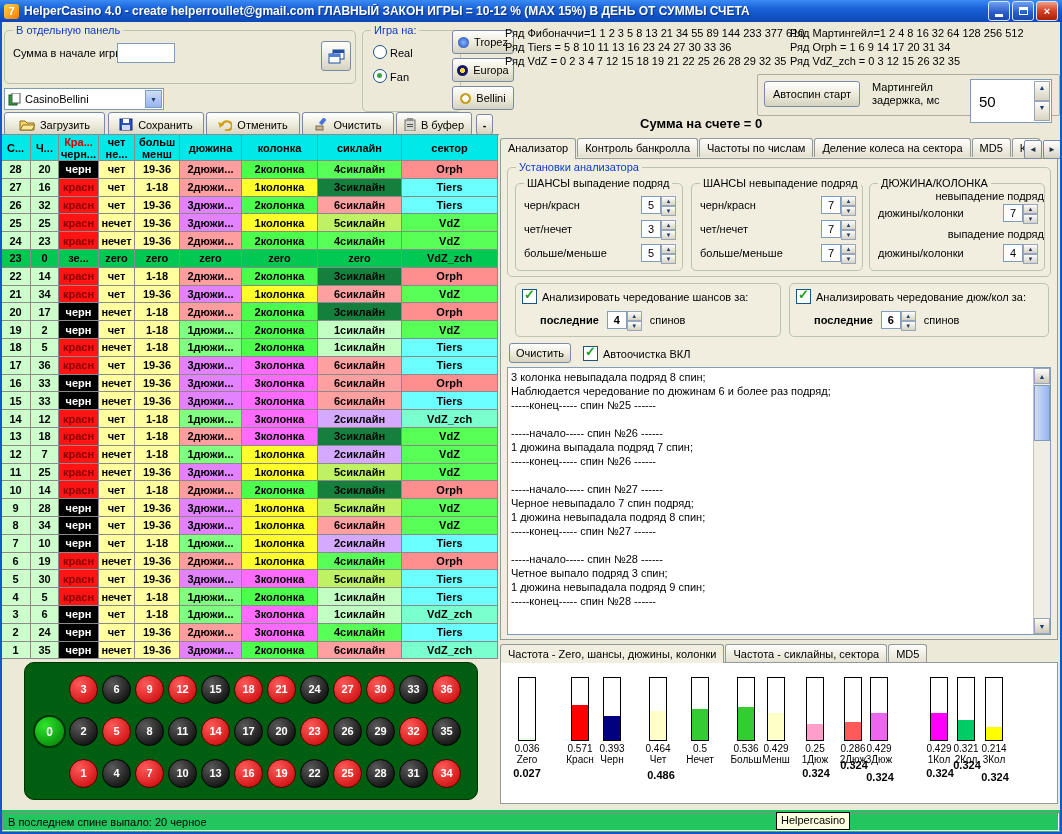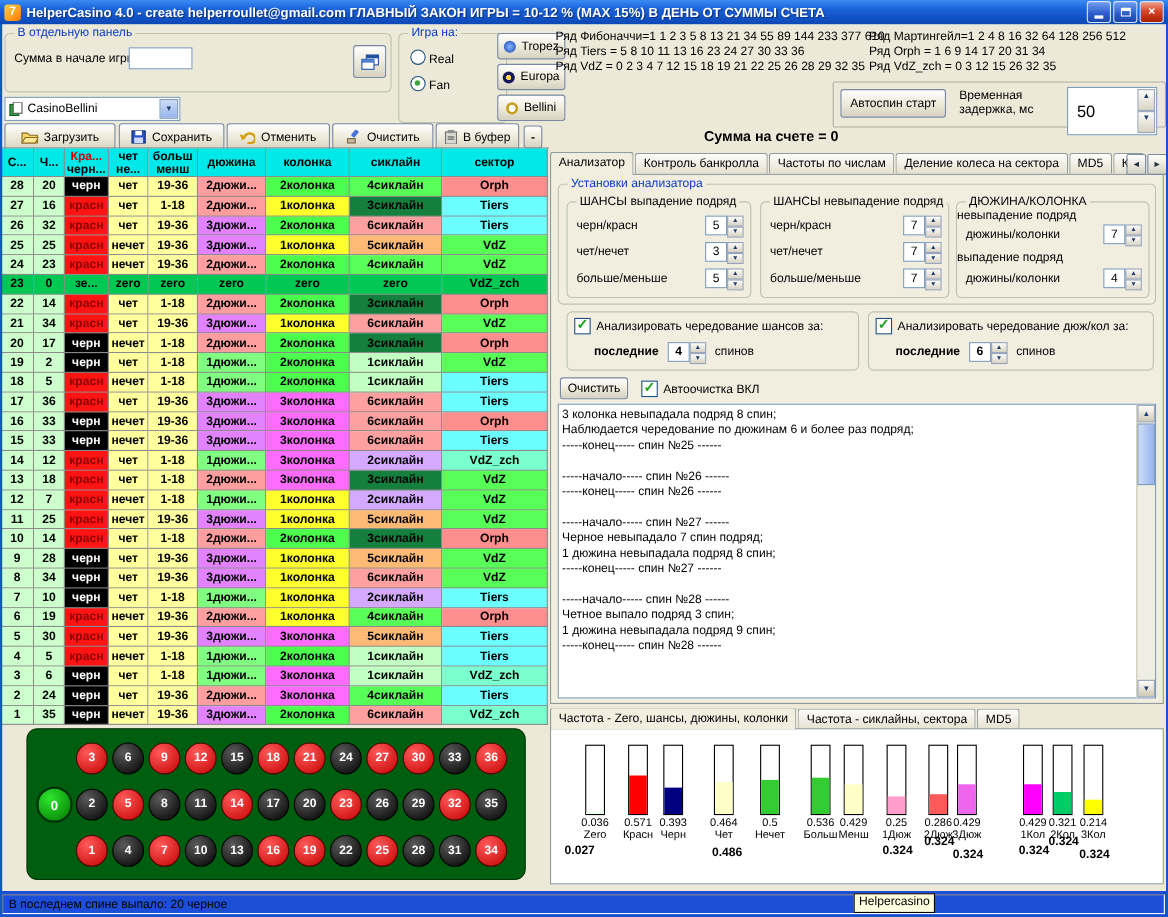--- a/index.html
+++ b/index.html
@@ -34,56 +34,56 @@
   .series{position:absolute;line-height:14px;white-space:nowrap}
   
   #history-table{position:absolute;left:0;top:134px;width:498px;display:grid;grid-template-columns:30px 28px 40px 36px 45px 62px 76px 84px 96px;grid-template-rows:26px;grid-auto-rows:17.8px;border-left:1px solid #8a8a8a;border-top:1px solid #8a8a8a;z-index:2}
   .ht-h{background:#00e8e8;display:flex;flex-direction:column;align-items:center;justify-content:center;font-weight:bold;font-size:11px;line-height:12px;border-right:1px solid #8a8a8a;border-bottom:1px solid #8a8a8a;overflow:hidden}
   .hdr-red{color:#d40000}
   .ht-c{display:flex;align-items:center;justify-content:center;font-weight:bold;font-size:11px;border-right:1px solid #8a8a8a;border-bottom:1px solid #8a8a8a;overflow:hidden;white-space:nowrap}
   .c-num{background:#ccffcc}.c-red{background:#ff1414;color:#8b0000}.c-black{background:#000;color:#fff}
   .c-yel{background:#ffff9e}
   .c-dz1{background:#80ff80}.c-dz2{background:#ff9e9e}.c-dz3{background:#e382ff}
   .c-co1{background:#ffff2b}.c-co2{background:#4dff4d}.c-co3{background:#ff6bff}
-  .c-sx1{background:#c2ffc2}.c-sx2{background:#d4a9ff}.c-sx3{background:#15803d}.c-sx4{background:#57ff57}.c-sx5{background:#fdba74}.c-sx6{background:#ffa0a0}
+  .c-sx1{background:#c2ffc2}.c-sx2{background:#d4a9ff}.c-sx3{background:#15803d}.c-sx4{background:#57ff57}.c-sx5{background:#bef264}.c-sx6{background:#ffa0a0}
   .c-orph{background:#ff8f8f}.c-tiers{background:#6bffff}.c-vdz{background:#57ff57}.c-vdzz{background:#7affcf}
   .c-zero{background:#00c853;color:#000}
   
   #board{position:absolute;left:24px;top:662px;width:452px;height:136px;background:#005e10;border:1px solid #003300;border-radius:10px;z-index:2}
   #board-grid{position:absolute;left:42px;top:5px;display:grid;grid-template-columns:repeat(12,33px);grid-template-rows:repeat(3,42px)}
   .b-cell{display:flex;align-items:center;justify-content:center}
   .chip{width:27px;height:27px;border-radius:50%;display:flex;align-items:center;justify-content:center;color:#fff;font-weight:bold;font-size:11px}
   .chip-red{background:radial-gradient(circle at 35% 30%,#ff5a5a,#c40000);border:1px solid #550000}
   .chip-black{background:radial-gradient(circle at 35% 30%,#5a5a5a,#000);border:1px solid #000}
   .chip-zero{position:absolute;left:8px;top:52px;width:29px;height:29px;border-radius:50%;background:radial-gradient(circle at 35% 30%,#2ee62e,#007800);border:2px solid #00330a;color:#fff;font-weight:bold;font-size:12px;display:flex;align-items:center;justify-content:center}
   
-  .tabstrip{position:absolute;display:flex;align-items:center;overflow:hidden}
+  .tabstrip{position:absolute;display:flex;align-items:flex-start;overflow:hidden}
   .tab{background:linear-gradient(#fefdfb,#e4e0cf);border:1px solid #919b9c;border-bottom:none;border-radius:3px 3px 0 0;padding:3px 7px 2px 7px;margin-right:1px;height:19px;box-sizing:border-box;white-space:nowrap;overflow:hidden;font-size:11px}
   .tab.active{background:#f1eee0;height:21px;position:relative;z-index:3}
   .tabpage{position:absolute;border:1px solid #919b9c;box-sizing:border-box;background:#f1eee0}
   .tabscroll{position:absolute;top:2px;display:flex;gap:1px;z-index:5}
   .tsbtn{width:16px;height:17px;font-size:8px;display:flex;align-items:center;justify-content:center;border:1px solid #7a8aa5;border-radius:2px;background:linear-gradient(#fff,#d6d2c2);color:#234}
   
   .spinrow{position:absolute;left:8px;right:6px;display:flex;justify-content:space-between;align-items:center;height:18px}
-  .ctr{position:absolute;left:0;right:0;text-align:left}
+  .ctr{position:absolute;left:0;right:0;text-align:right}
   #log-box{position:absolute;left:6px;top:208px;width:544px;height:268px;background:#fff;border:1px solid #7f9db9;box-sizing:border-box}
   #log-text{position:absolute;left:3px;top:2px;right:20px;bottom:2px;overflow:hidden;line-height:14px;font-size:11px}
   .sbar{position:absolute;right:0;top:0;width:17px;height:100%;background:#efeee4;border-left:1px solid #c8c4b0;box-sizing:border-box}
   .sarr{position:absolute;left:0;width:16px;height:16px;background:linear-gradient(#fdfdfa,#cfc8b8);border:1px solid #97a5bd;box-sizing:border-box;font-size:7px;display:flex;align-items:center;justify-content:center;color:#1d3d6d}
   .sthumb{position:absolute;left:0;top:17px;width:16px;height:56px;background:linear-gradient(90deg,#cfdcf8,#96b4ee);border:1px solid #7f9db9;box-sizing:border-box}
   
   #freq-page{background:#fff}
   .bar-wrap{position:absolute;top:14px;width:34px;text-align:center}
   .bar{position:relative;width:16px;height:62px;border:1px solid #000;margin:0 auto;background:#fff}
   .bar-fill{position:absolute;left:0;right:0;bottom:0}
   .bar-val{font-size:10px;margin-top:2px;white-space:nowrap}
   .bar-lab{font-size:10px;white-space:nowrap}
   .tot{position:absolute;font-weight:bold;font-size:11px;text-align:center}
   
-  #statusbar{position:absolute;left:0;top:810px;width:1062px;height:24px;background:#1d4ed8;z-index:2}
+  #statusbar{position:absolute;left:0;top:810px;width:1062px;height:24px;background:#22c55e;z-index:2}
   .status-inset{position:absolute;left:2px;top:3px;right:3px;height:18px;border:1px solid;border-color:#8a8a8a #fff #fff #8a8a8a;padding:1px 5px;line-height:15px;box-sizing:border-box}
   #tooltip{position:absolute;left:776px;top:812px;background:#ffffe1;border:1px solid #000;padding:0 4px;height:16px;line-height:15px;z-index:960;font-size:11px}
   .big-input{position:absolute;background:#fff;border:1px solid #7f9db9;box-sizing:border-box;font-size:15px;display:flex;align-items:center;padding-left:8px}
   .big-spin{position:absolute;right:1px;top:1px;bottom:1px;width:16px;display:flex;flex-direction:column}
   .big-spin span{flex:1;font-size:7px;line-height:12px;text-align:center;background:linear-gradient(#fdfdfa,#d8d2c2);border:1px solid #97a5bd;color:#1d3d6d;box-sizing:border-box}
   .ico{flex:none;display:inline-block}
 </style>
 </head>
 <body>
 
@@ -194,21 +194,21 @@
 </div>
 <div class="series" style="left:790px;top:26px">
   <div>Ряд Мартингейл=1 2 4 8 16 32 64 128 256 512</div>
   <div>Ряд Orph = 1 6 9 14 17 20 31 34</div>
   <div>Ряд VdZ_zch = 0 3 12 15 26 32 35</div>
 </div>
 
 <div style="position:absolute;left:757px;top:74px;width:301px;height:40px;border:1px solid #b0ad9e;border-radius:2px">
   <div class="xpbtn" style="left:6px;top:6px;width:96px;height:26px">Автоспин старт</div>
   <div style="position:absolute;left:114px;top:6px;line-height:13px">
-    <div>Временная</div>
+    <div>Мартингейл</div>
     <div>задержка, мс</div>
   </div>
   <div class="big-input" style="left:212px;top:4px;width:82px;height:44px">
     <span>50</span>
     <span class="big-spin">
         <span>▲</span>
         <span>▼</span>
       </span>
   </div>
 </div>
@@ -369,20 +369,21 @@
       <span>Автоочистка ВКЛ</span>
     </div>
 
   <div id="log-box">
     <div id="log-text">
         <div>3 колонка невыпадала подряд 8 спин;</div>
         <div>Наблюдается чередование по дюжинам 6 и более раз подряд;</div>
         <div>-----конец----- спин №25 ------</div>
         <div>&nbsp;</div>
         <div>-----начало----- спин №26 ------</div>
+        <div>1 дюжина выпадала подряд 7 спин;</div>
         <div>-----конец----- спин №26 ------</div>
         <div>&nbsp;</div>
         <div>-----начало----- спин №27 ------</div>
         <div>Черное невыпадало 7 спин подряд;</div>
         <div>1 дюжина невыпадала подряд 8 спин;</div>
         <div>-----конец----- спин №27 ------</div>
         <div>&nbsp;</div>
         <div>-----начало----- спин №28 ------</div>
         <div>Четное выпало подряд 3 спин;</div>
         <div>1 дюжина невыпадала подряд 9 спин;</div>
@@ -796,21 +797,21 @@
 </div>
 
 <div id="freq-tabstrip" class="tabstrip" style="left:500px;top:644px;width:558px;height:19px">
     <div class="tab active">Частота - Zero, шансы, дюжины, колонки</div>
     <div class="tab">Частота - сиклайны, сектора</div>
     <div class="tab">MD5</div>
   </div>
 <div id="freq-page" class="tabpage" style="left:500px;top:662px;width:558px;height:142px">
   <div class="tot" style="left:2px;top:104px;width:48px">0.027</div>
   <div class="tot" style="left:130px;top:106px;width:60px">0.486</div>
-<div class="bar-wrap" style="left: 9px; margin-left: 14px;">
+<div class="bar-wrap" style="left: 9px;">
       <div class="bar">
         <div class="bar-fill" style="height: 2px; background: rgb(232, 255, 232);"></div>
       </div>
       <div class="bar-val">0.036</div>
       <div class="bar-lab">Zero</div>
     </div>
     <div class="bar-wrap" style="left: 62px;">
       <div class="bar">
         <div class="bar-fill" style="height: 35px; background: rgb(255, 0, 0);"></div>
       </div>

